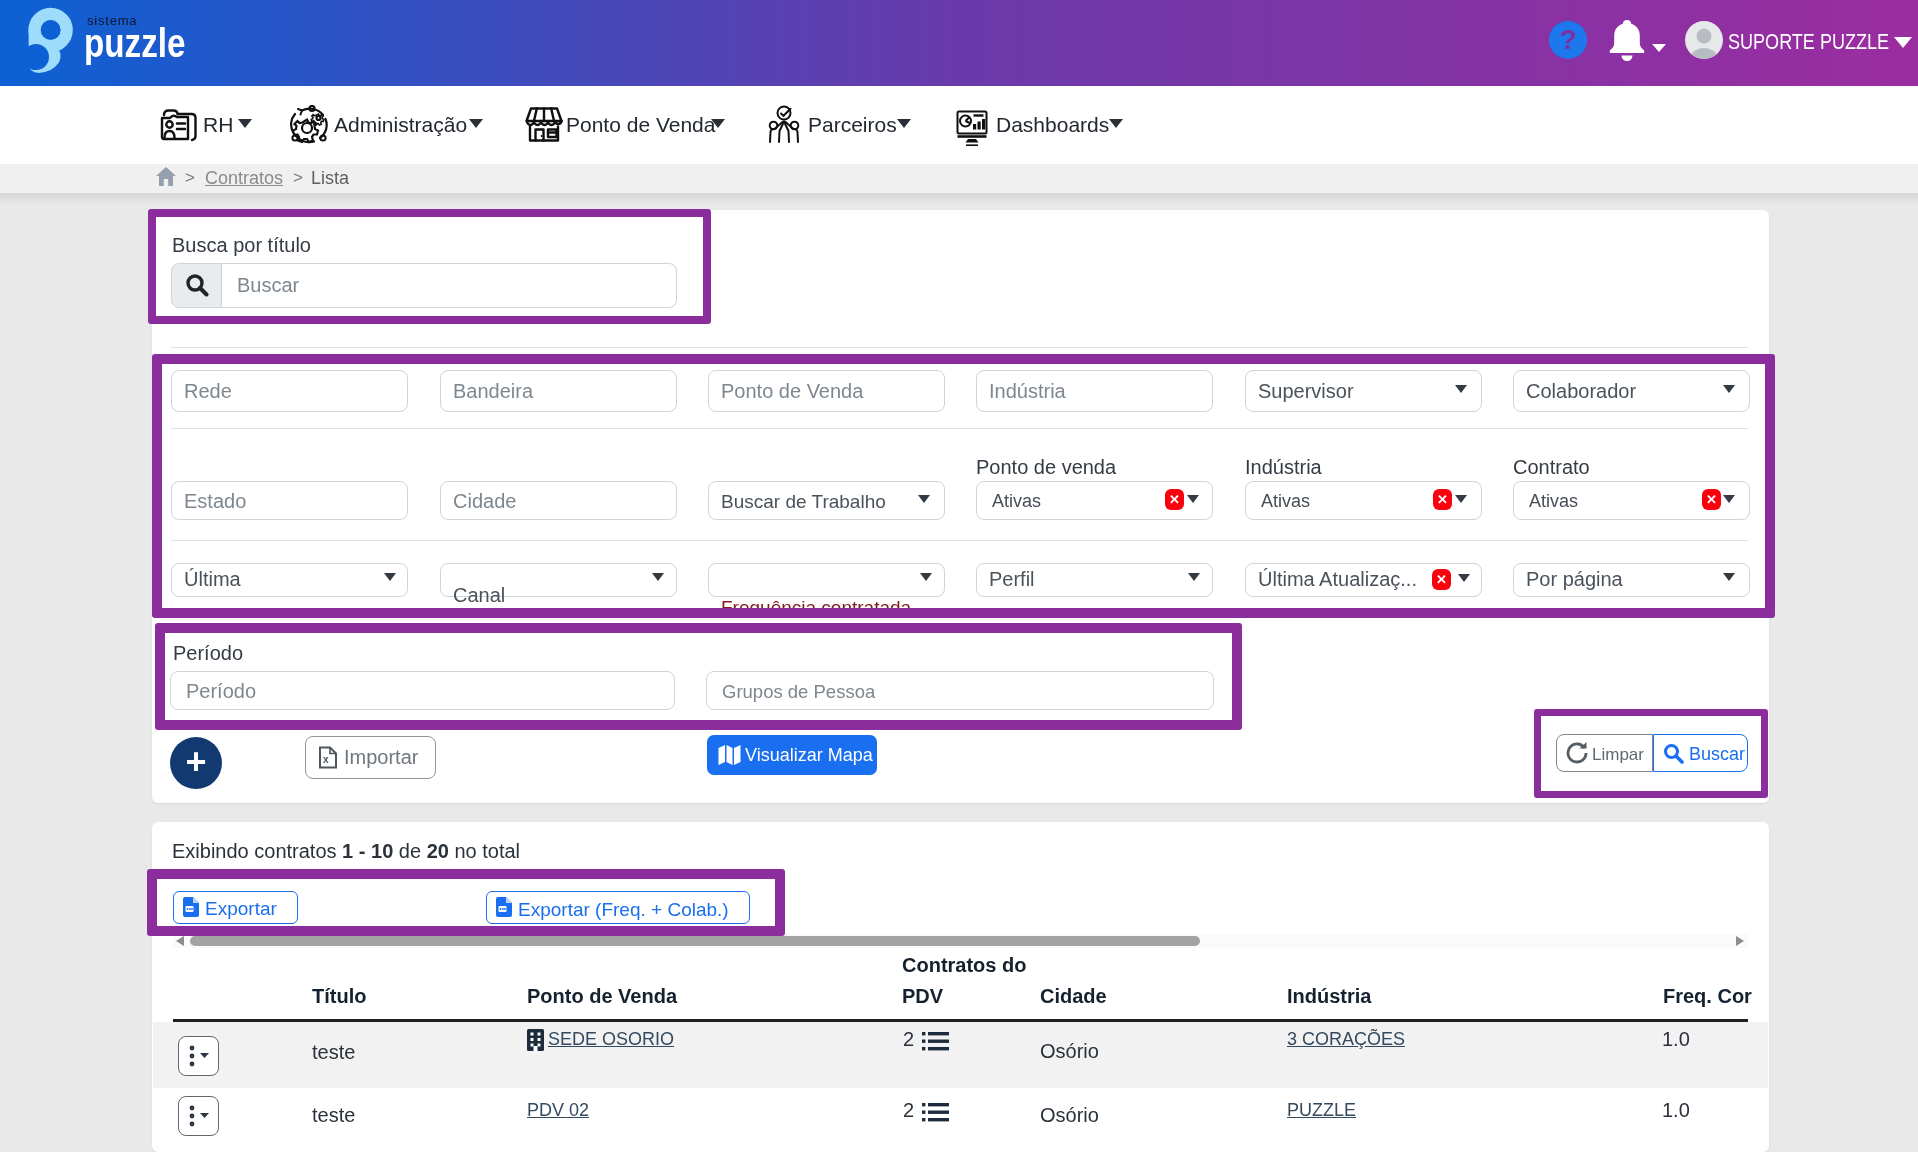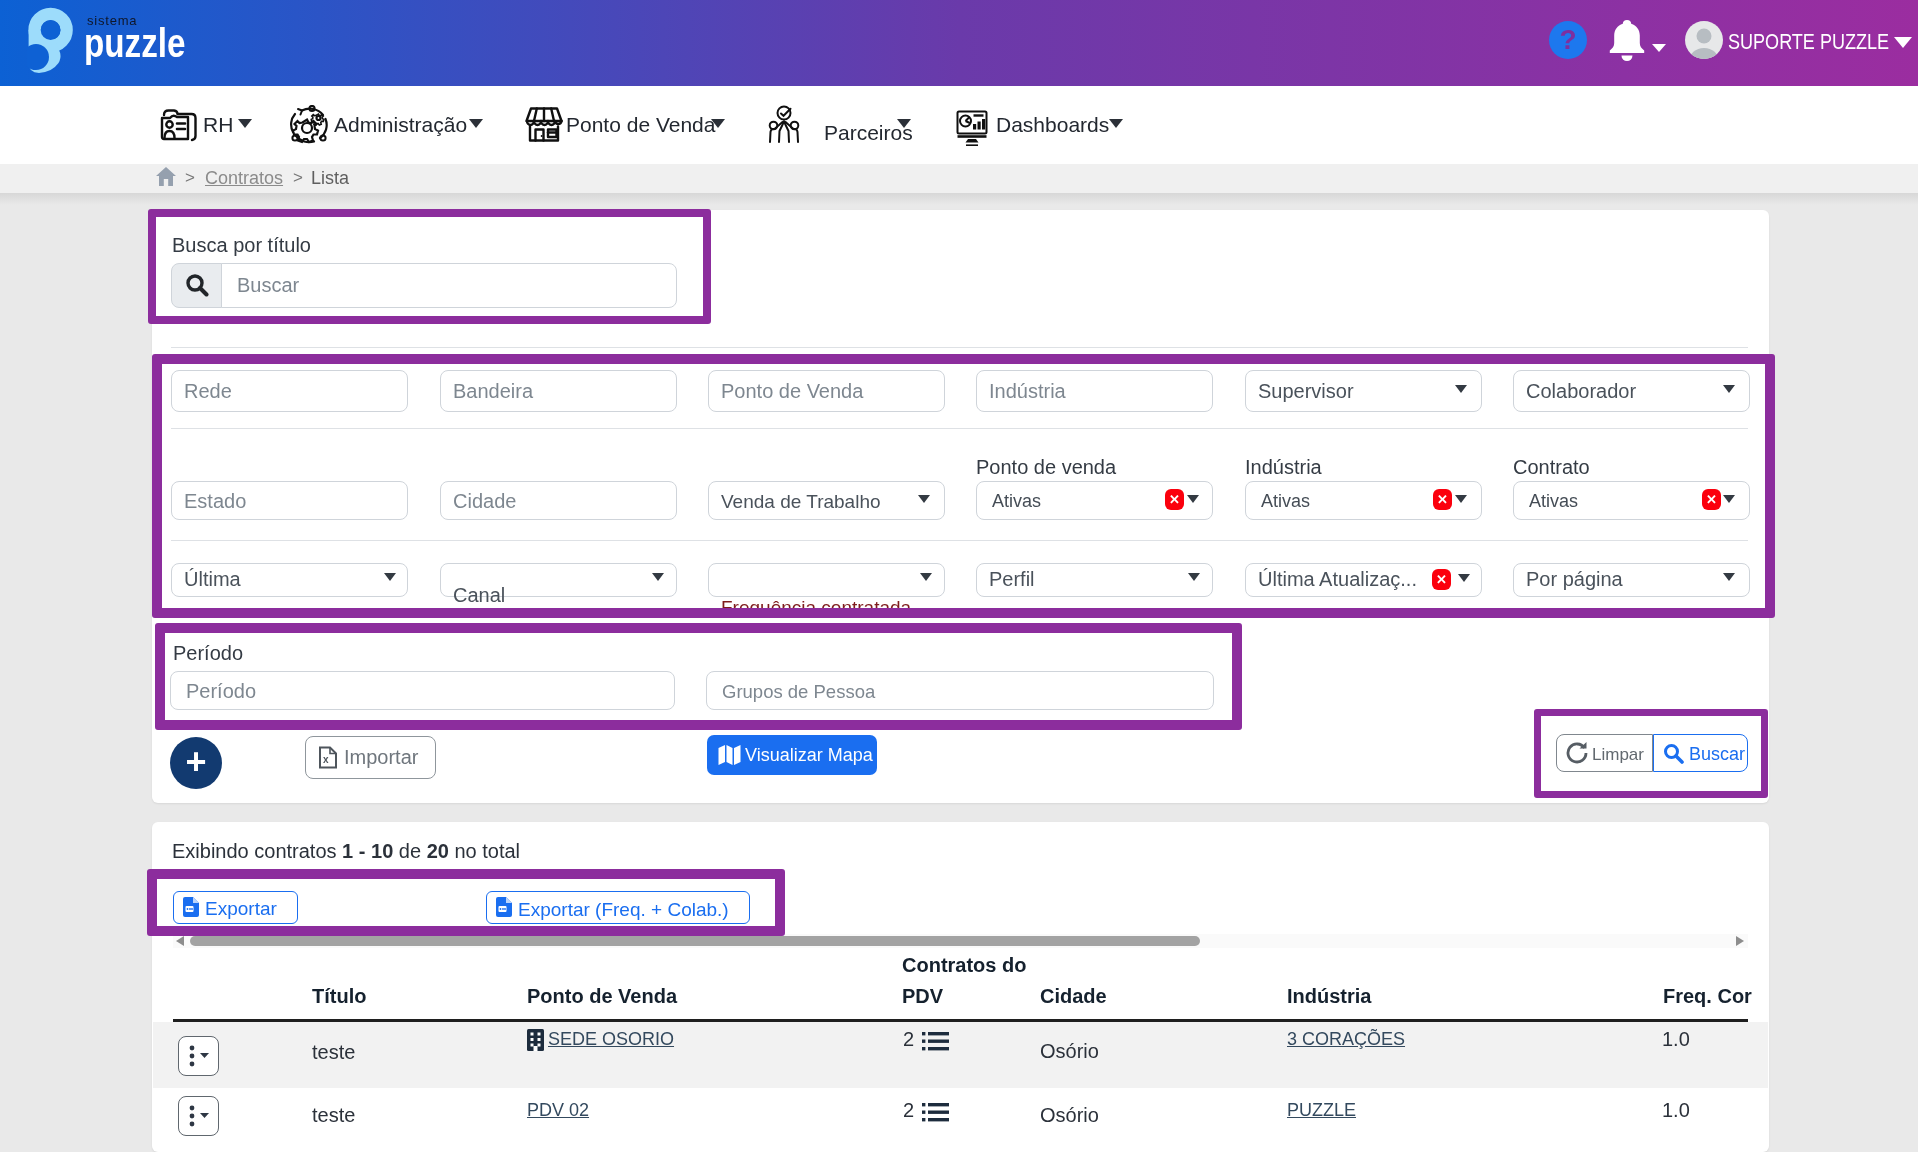--- a/index.html
+++ b/index.html
@@ -144,21 +144,21 @@
   <rect x="17" y="14" width="3.2" height="5.5" fill="#101010"></rect>
   <rect x="21.5" y="11.5" width="3.2" height="8" fill="#101010"></rect>
   <rect x="26" y="9" width="3.2" height="10.5" fill="#101010"></rect>
   <path d="M1.5,26.5 l29,0" stroke="#101010" stroke-width="2.6"></path>
   <path d="M12,29 L20,29 L22.5,32.5 L9.5,32.5 Z" fill="#101010"></path>
   <path d="M10,35.2 l12,0" stroke="#101010" stroke-width="1.6"></path>
 </svg>
 <div class="abs navitem" style="left:203px;top:86px;">RH</div>
 <div class="abs navitem" style="left:334px;top:86px;">Administração</div>
 <div class="abs navitem" style="left:566px;top:86px;">Ponto de Venda</div>
-<div class="abs navitem" style="left:808px;top:94px;margin-left:16px;">Parceiros</div>
+<div class="abs navitem" style="left:808px;top:86px;">Parceiros</div>
 <div class="abs navitem" style="left:996px;top:86px;">Dashboards</div>
 <div class="abs caret" style="left:238px;top:119px;"></div>
 <div class="abs caret" style="left:469px;top:119px;"></div>
 <div class="abs caret" style="left:711px;top:119px;"></div>
 <div class="abs caret" style="left:897px;top:119px;"></div>
 <div class="abs caret" style="left:1109px;top:119px;"></div>
 
 <div id="breadcrumb" class="abs"></div>
 <svg class="abs" style="left:156px;top:167px;" width="20" height="19" viewBox="0 0 20 19">
   <path fill="#95a0ae" d="M10,0 L20,9 L17,9 L17,19 L12.2,19 L12.2,12 L7.8,12 L7.8,19 L3,19 L3,9 L0,9 Z"></path>
@@ -204,21 +204,21 @@
 <div class="abs lab" style="left:1513px;top:456px;">Contrato</div>
 
 <div class="abs input" style="left:171px;top:481px;width:237px;height:39px;"></div>
 <div class="abs input" style="left:440px;top:481px;width:237px;height:39px;"></div>
 <div class="abs input" style="left:708px;top:481px;width:237px;height:39px;"></div>
 <div class="abs input" style="left:976px;top:481px;width:237px;height:39px;"></div>
 <div class="abs input" style="left:1245px;top:481px;width:237px;height:39px;"></div>
 <div class="abs input" style="left:1513px;top:481px;width:237px;height:39px;"></div>
 <div class="abs ph" style="left:184px;top:490px;">Estado</div>
 <div class="abs ph" style="left:453px;top:490px;">Cidade</div>
-<div class="abs ph" style="left:721px;top:491px;color:#4a525b;font-size:19px;">Venda de Trabalho</div>
+<div class="abs ph" style="left:721px;top:491px;color:#4a525b;font-size:19px;">Buscar de Trabalho</div>
 <div class="abs ph" style="left:992px;top:491px;color:#454d56;font-size:18px;">Ativas</div>
 <div class="abs ph" style="left:1261px;top:491px;color:#454d56;font-size:18px;">Ativas</div>
 <div class="abs ph" style="left:1529px;top:491px;color:#454d56;font-size:18px;">Ativas</div>
 <div class="abs selcaret" style="left:918px;top:495px;"></div>
 <div class="abs badge" style="left:1165px;top:489px;">✕</div>
 <div class="abs selcaret" style="left:1187px;top:495px;"></div>
 <div class="abs badge" style="left:1433px;top:489px;">✕</div>
 <div class="abs selcaret" style="left:1455px;top:495px;"></div>
 <div class="abs badge" style="left:1702px;top:489px;">✕</div>
 <div class="abs selcaret" style="left:1723px;top:495px;"></div>

